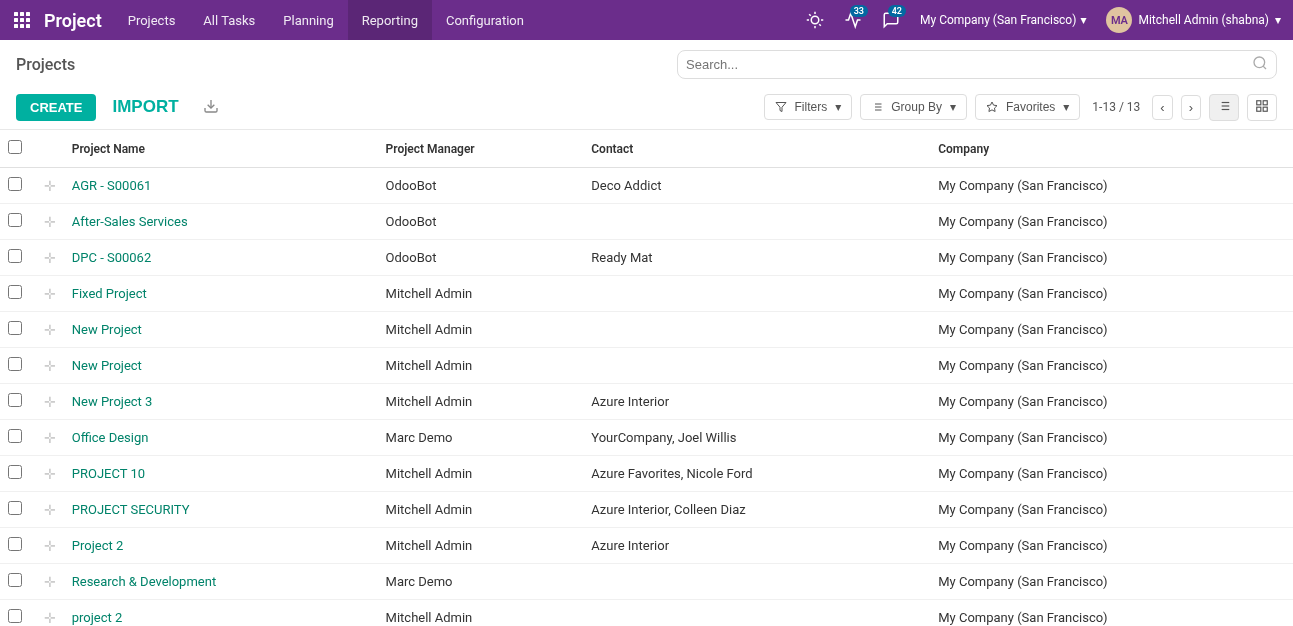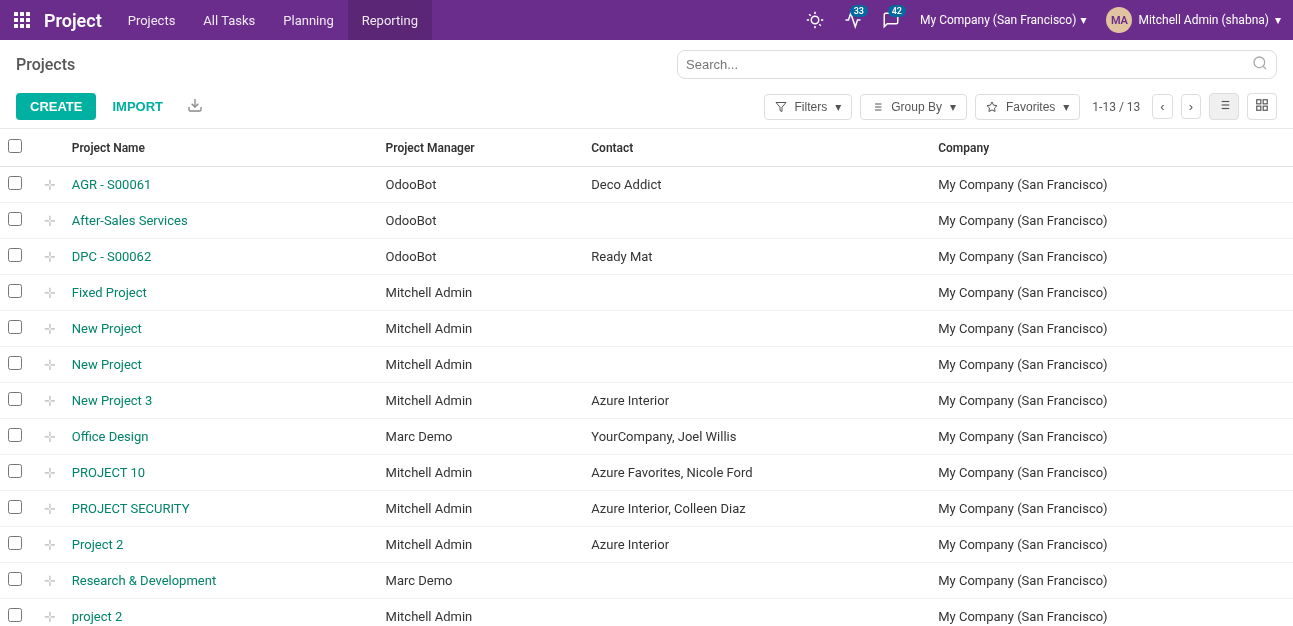--- a/index.html
+++ b/index.html
@@ -139,21 +139,21 @@
       border-radius: 4px;
       padding: 6px 14px;
       font-size: 13px;
       font-weight: 600;
       cursor: pointer;
     }
     .btn-import {
       background: transparent;
       color: #00b0a0;
       border: none;
-      font-size: 13px;
+      font-size: 17px;
       font-weight: 600;
       cursor: pointer;
       padding: 6px 8px;
     }
     .btn-download {
       background: transparent;
       border: none;
       color: #888;
       cursor: pointer;
       padding: 6px 8px;
@@ -254,20 +254,21 @@
       <rect x="7" y="13" width="4" height="4" rx="0.5"></rect>
       <rect x="13" y="13" width="4" height="4" rx="0.5"></rect>
     </svg>
   </div>
   <div class="nav-brand">Project</div>
   <div class="nav-menu">
     <div class="nav-menu-item">Projects</div>
     <div class="nav-menu-item">All Tasks</div>
     <div class="nav-menu-item">Planning</div>
     <div class="nav-menu-item active">Reporting</div>
+    <div class="nav-menu-item">Configuration</div>
   </div>
   <div class="nav-right">
     <div class="nav-icon-btn">
       <svg width="18" height="18" viewBox="0 0 24 24" fill="none" stroke="white" stroke-width="2">
         <circle cx="12" cy="12" r="5"></circle>
         <line x1="12" y1="1" x2="12" y2="4"></line>
         <line x1="12" y1="20" x2="12" y2="23"></line>
         <line x1="4.22" y1="4.22" x2="6.34" y2="6.34"></line>
         <line x1="17.66" y1="17.66" x2="19.78" y2="19.78"></line>
         <line x1="1" y1="12" x2="4" y2="12"></line>

